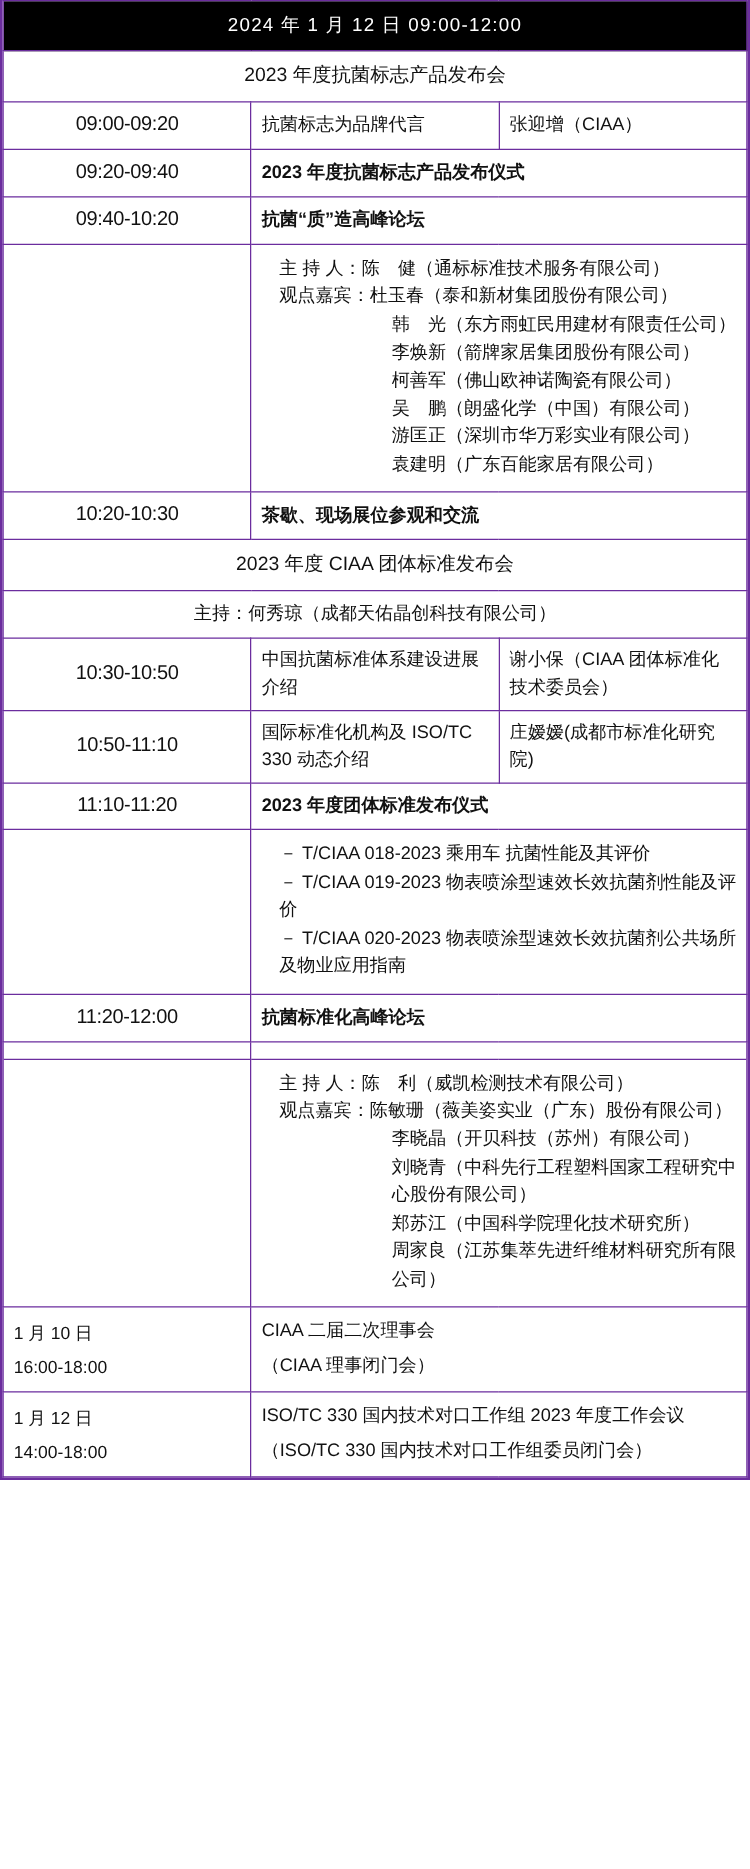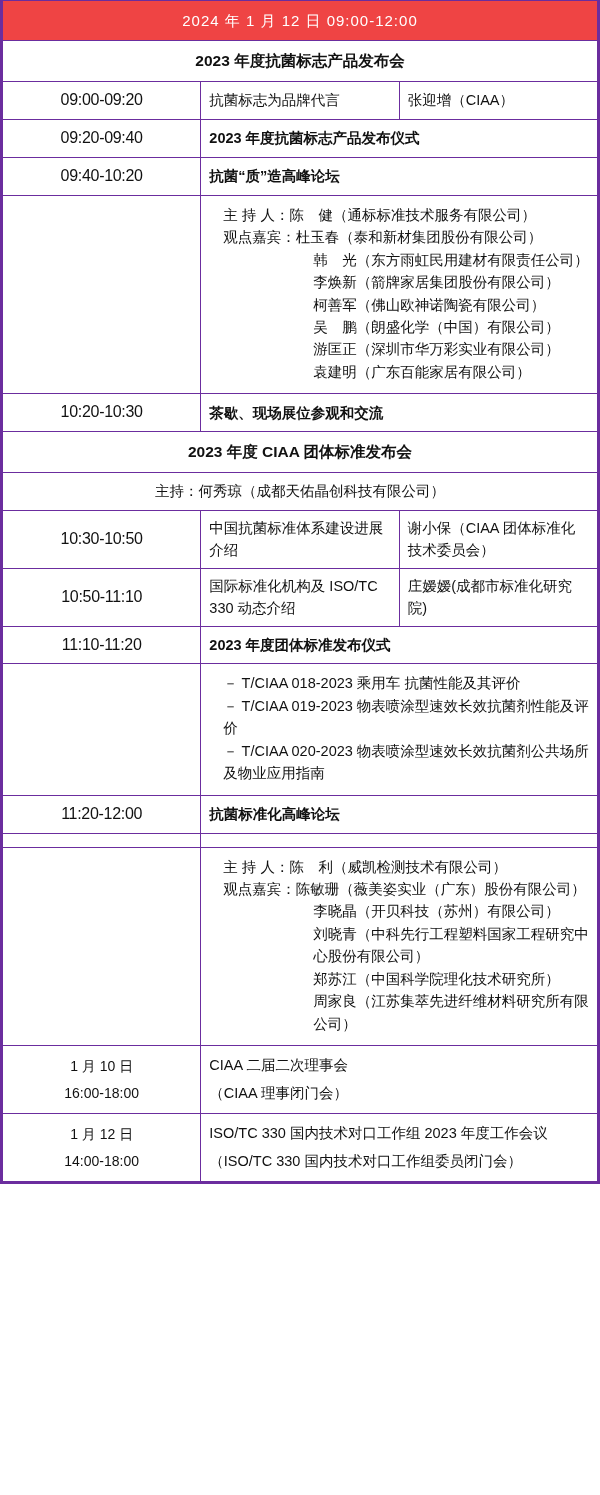--- a/index.html
+++ b/index.html
@@ -25,31 +25,31 @@
     table-layout: fixed;
   }
   td {
     border: 1px solid #6b2d9e;
     vertical-align: middle;
     padding: 6px 8px;
     font-size: 14.5px;
     line-height: 1.55;
   }
   .hdr-bar td {
-    background: #ef4444;
+    background: #000000;
     color: #ffffff;
     text-align: center;
     font-size: 15px;
     letter-spacing: 1px;
     padding: 8px 6px;
     border-color: #6b2d9e;
   }
   .sect td {
     text-align: center;
-    font-weight: bold;
+    font-weight: normal;
     font-size: 15.5px;
     padding: 8px 6px;
   }
   .host td {
     text-align: center;
     font-size: 14.5px;
     padding: 7px 6px;
   }
   .time {
     width: 104px;
@@ -61,21 +61,20 @@
   .topic { font-size: 14.5px; }
   .bold { font-weight: bold; }
   .speaker {
     width: 158px;
     font-size: 14.5px;
   }
   .panel-line { display: block; }
   .pad-l-lg { padding-left: 14px; }
   .ac-label {
     width: 104px;
-    text-align: center;
     font-size: 14px;
     line-height: 1.9;
   }
   .cell-multi { line-height: 1.9; }
   .panel-cell { padding: 8px 8px 10px 8px; }
   .panel-row { display: flex; }
   .panel-lbl { white-space: nowrap; }
   .panel-val { }
   .gap-row td {
     border-left: 1px solid #6b2d9e;

